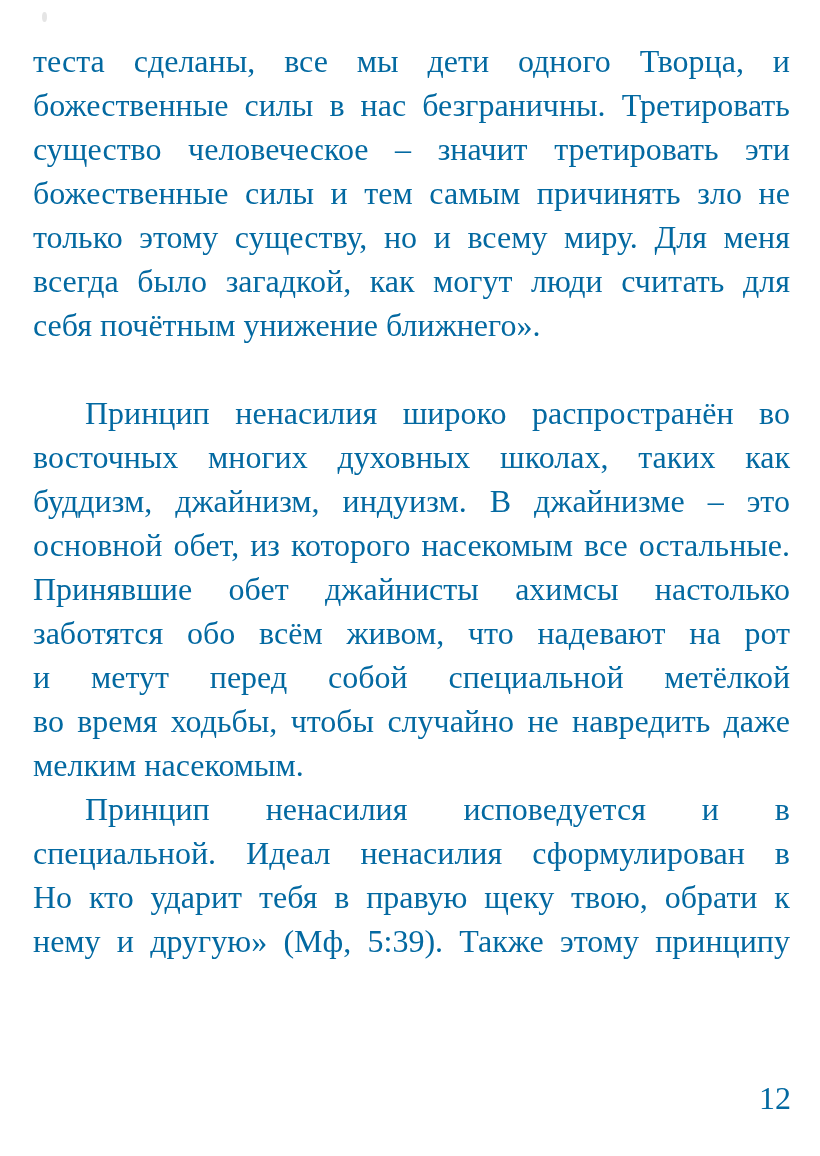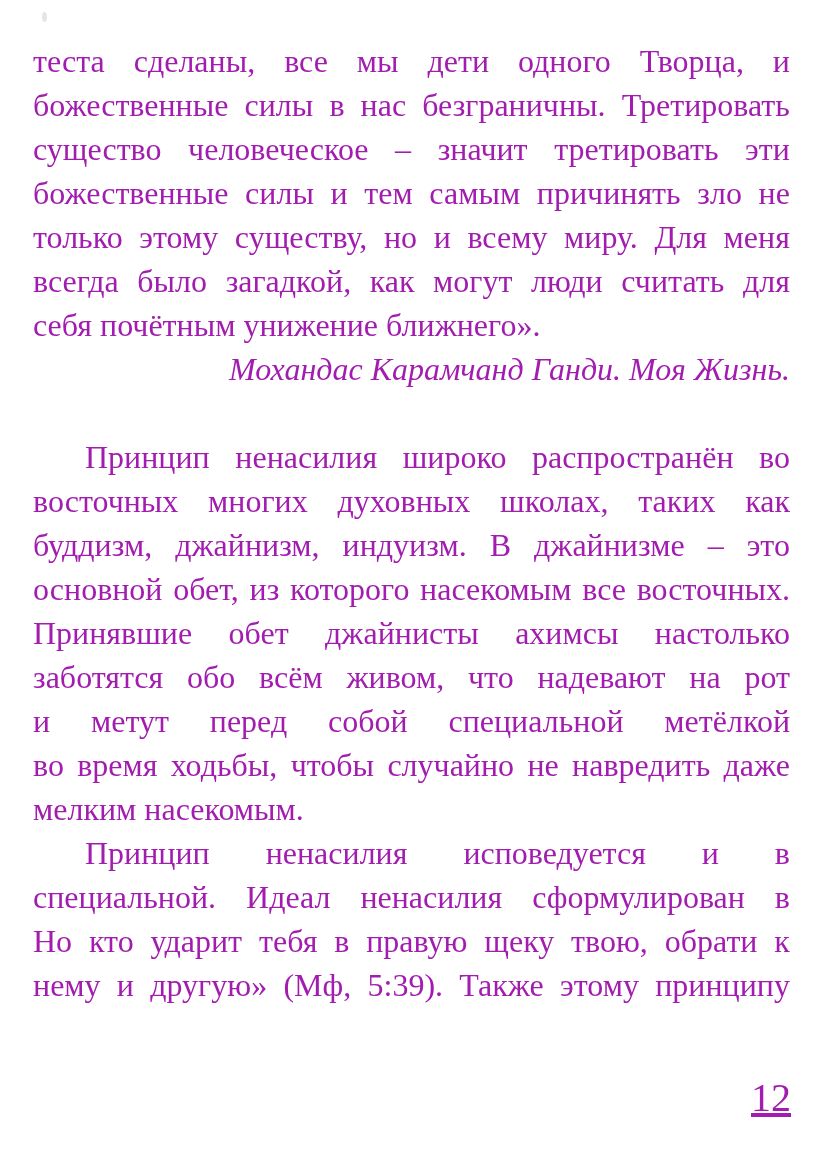--- a/index.html
+++ b/index.html
@@ -2,21 +2,21 @@
 <html><head>
 <meta charset="utf-8">
 <style>
   html, body { margin: 0; padding: 0; background: #e8e8e8; }
   .page {
     position: relative;
     width: 820px;
     height: 1156px;
     background: #ffffff;
     font-family: "Liberation Serif", "DejaVu Serif", serif;
-    color: #a21caf;
+    color: #0369a1;
     overflow: hidden;
   }
   .content {
     position: absolute;
     left: 33px;
     right: 30px;
     top: 39px;
   }
   .line {
     height: 44px;
@@ -33,23 +33,22 @@
   .line.just span { white-space: nowrap; }
   .line.indent { margin-left: 52px; }
   .attribution {
     font-style: italic;
     text-align: right;
   }
   .footer {
     position: absolute;
     right: 29px;
     top: 1076px;
-    font-size: 40px;
+    font-size: 32px;
     line-height: 44px;
-    text-decoration: underline;
   }
   .speck {
     position: absolute;
     left: 42px;
     top: 12px;
     width: 5px;
     height: 10px;
     background: #b5b5b5;
     opacity: 0.35;
     border-radius: 50%;
@@ -112,21 +111,20 @@
         <span>всегда</span>
         <span>было</span>
         <span>загадкой,</span>
         <span>как</span>
         <span>могут</span>
         <span>люди</span>
         <span>считать</span>
         <span>для</span>
       </div>
       <div class="line">себя почётным унижение ближнего».</div>
-      <div class="line attribution">Мохандас Карамчанд Ганди. Моя Жизнь.</div>
       <div class="line"></div>
       <div class="line just indent">
         <span>Принцип</span>
         <span>ненасилия</span>
         <span>широко</span>
         <span>распространён</span>
         <span>во</span>
       </div>
       <div class="line just">
         <span>восточных</span>
@@ -145,21 +143,21 @@
         <span>–</span>
         <span>это</span>
       </div>
       <div class="line just">
         <span>основной</span>
         <span>обет,</span>
         <span>из</span>
         <span>которого</span>
         <span>насекомым</span>
         <span>все</span>
-        <span>восточных.</span>
+        <span>остальные.</span>
       </div>
       <div class="line just">
         <span>Принявшие</span>
         <span>обет</span>
         <span>джайнисты</span>
         <span>ахимсы</span>
         <span>настолько</span>
       </div>
       <div class="line just">
         <span>заботятся</span>

